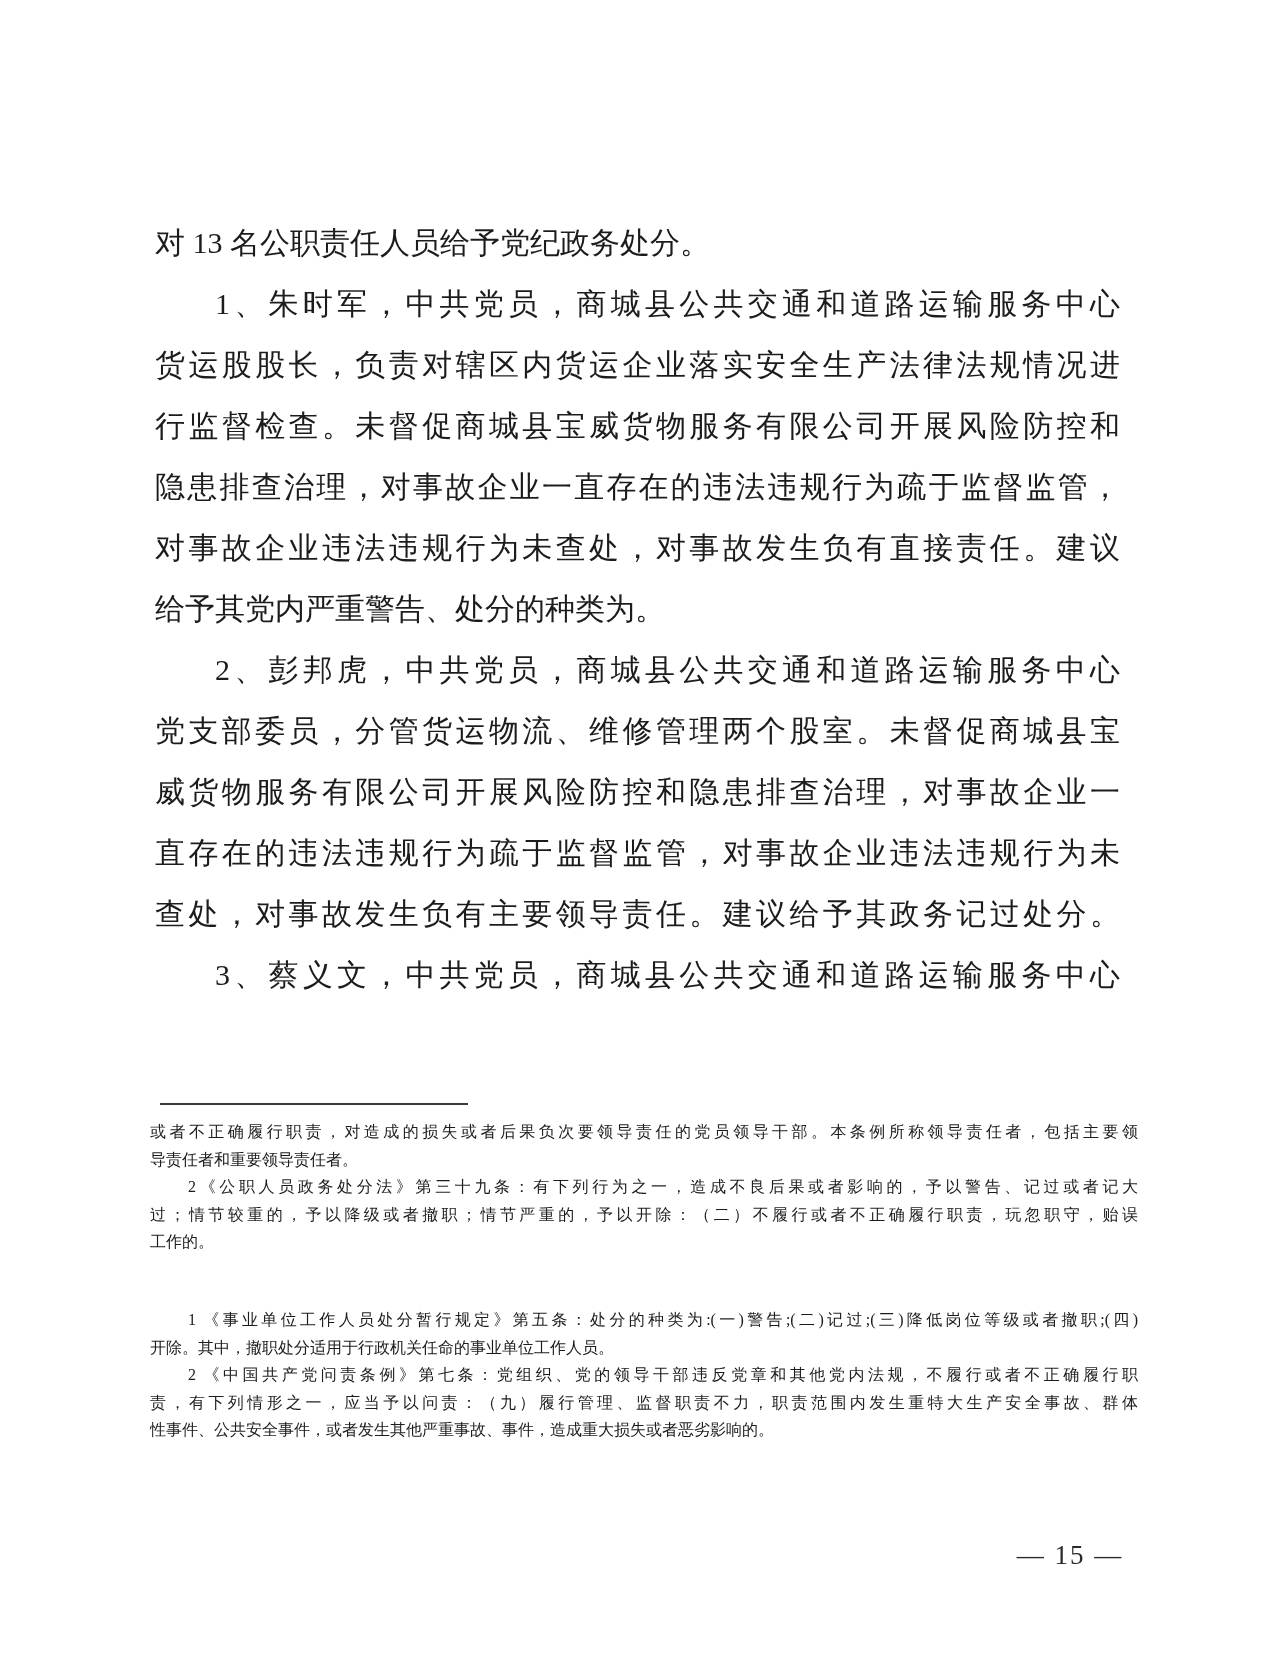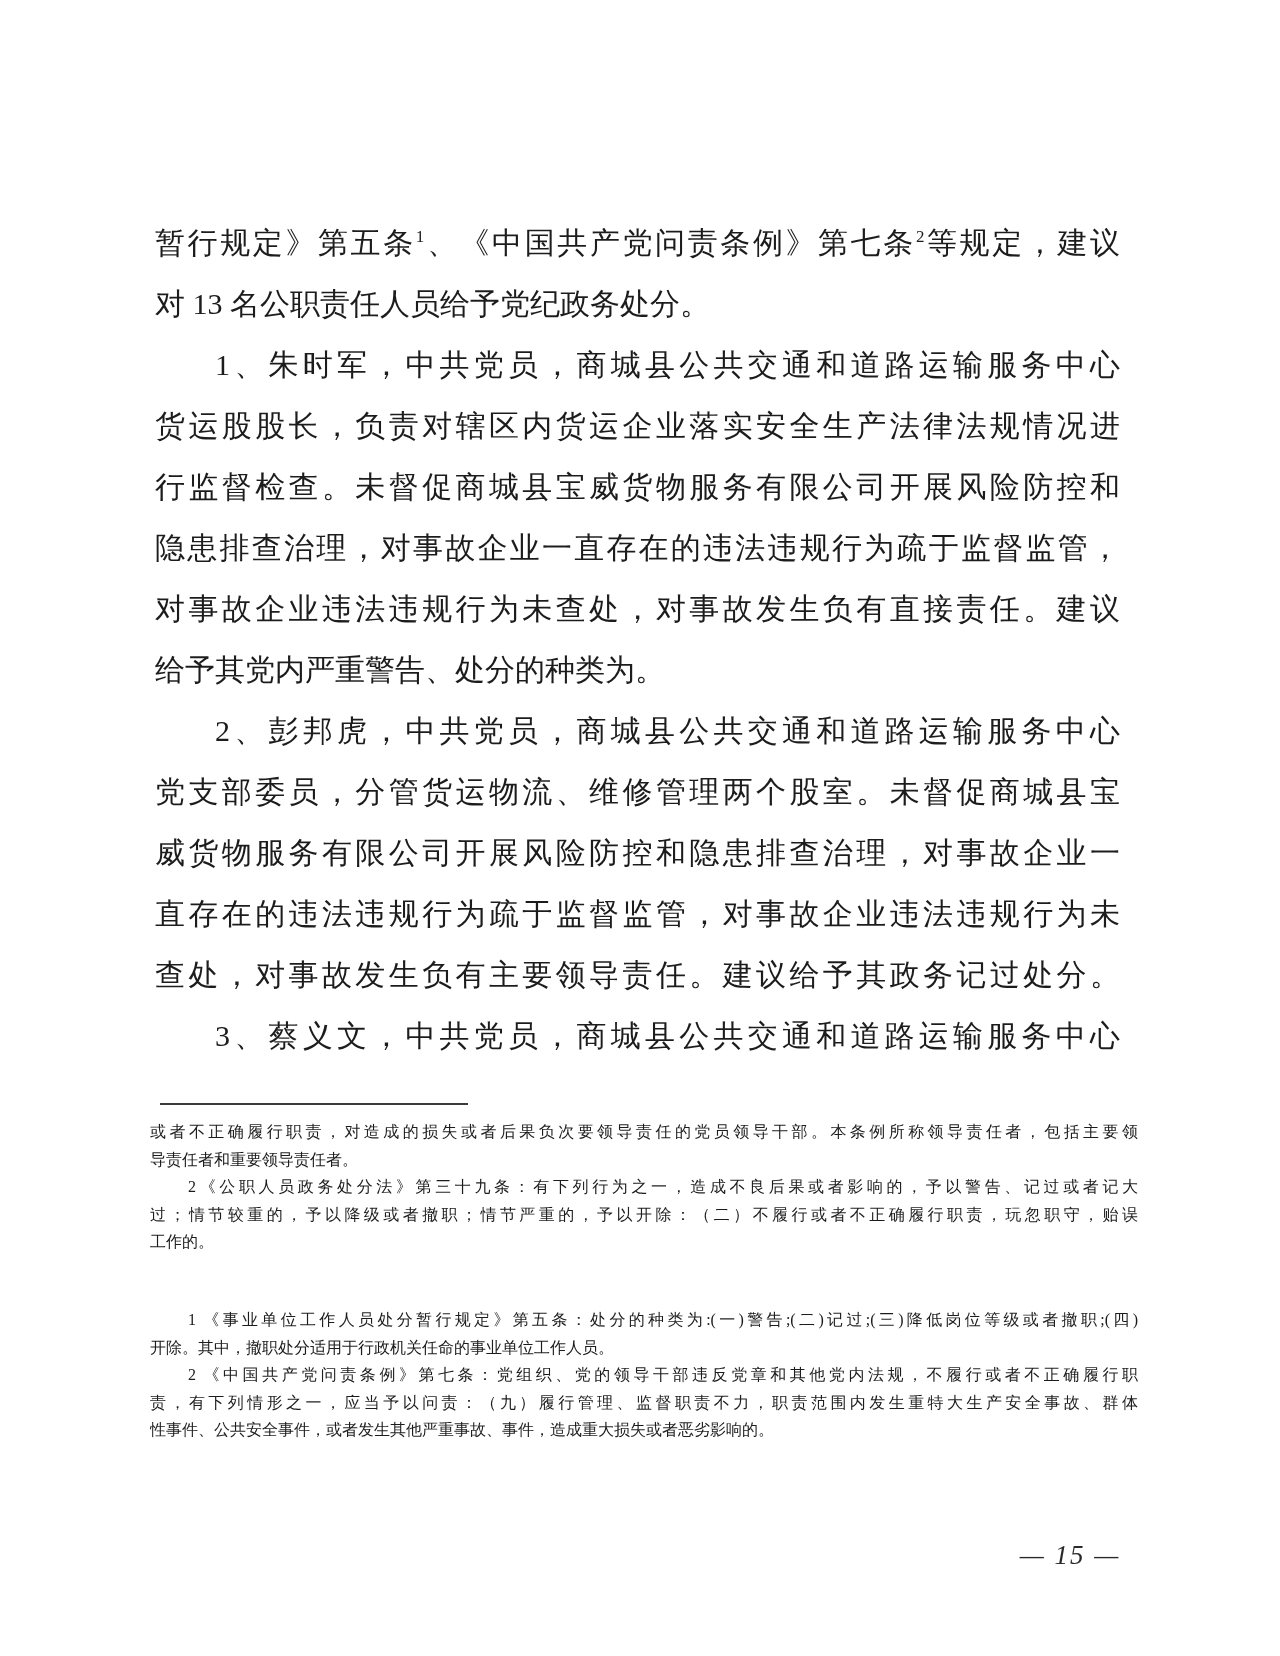--- a/index.html
+++ b/index.html
@@ -63,30 +63,28 @@
   .fn-line.indent { text-indent: 38px; }
   
   .page-number {
     position: absolute;
     left: 990px; top: 1540px;
     width: 160px;
     font-size: 27px;
     text-align: center;
     letter-spacing: 2px;
     color: #2a2a2a;
-    font-style: italic;
   }
 </style>
 </head>
 <body>
 
 <div class="page">
 
   <div class="body-text">
-    <div class="line"><span>暂行规定》第五条</span><sup class="fnref">1</sup><span>、《中国共产党问责条例》第七条</span><sup class="fnref">2</sup><span>等规定，建议</span></div>
     <div class="line short">对 13 名公职责任人员给予党纪政务处分。</div>
     <div class="line indent">1、朱时军，中共党员，商城县公共交通和道路运输服务中心</div>
     <div class="line">货运股股长，负责对辖区内货运企业落实安全生产法律法规情况进</div>
     <div class="line">行监督检查。未督促商城县宝威货物服务有限公司开展风险防控和</div>
     <div class="line">隐患排查治理，对事故企业一直存在的违法违规行为疏于监督监管，</div>
     <div class="line">对事故企业违法违规行为未查处，对事故发生负有直接责任。建议</div>
     <div class="line short">给予其党内严重警告、处分的种类为。</div>
     <div class="line indent">2、彭邦虎，中共党员，商城县公共交通和道路运输服务中心</div>
     <div class="line">党支部委员，分管货运物流、维修管理两个股室。未督促商城县宝</div>
     <div class="line">威货物服务有限公司开展风险防控和隐患排查治理，对事故企业一</div>

